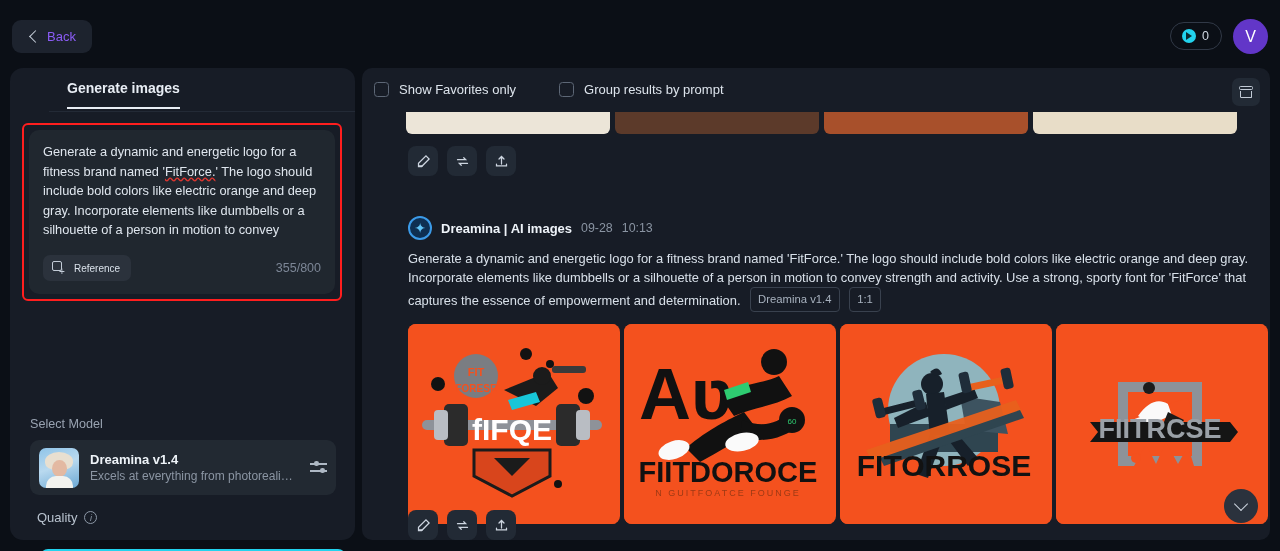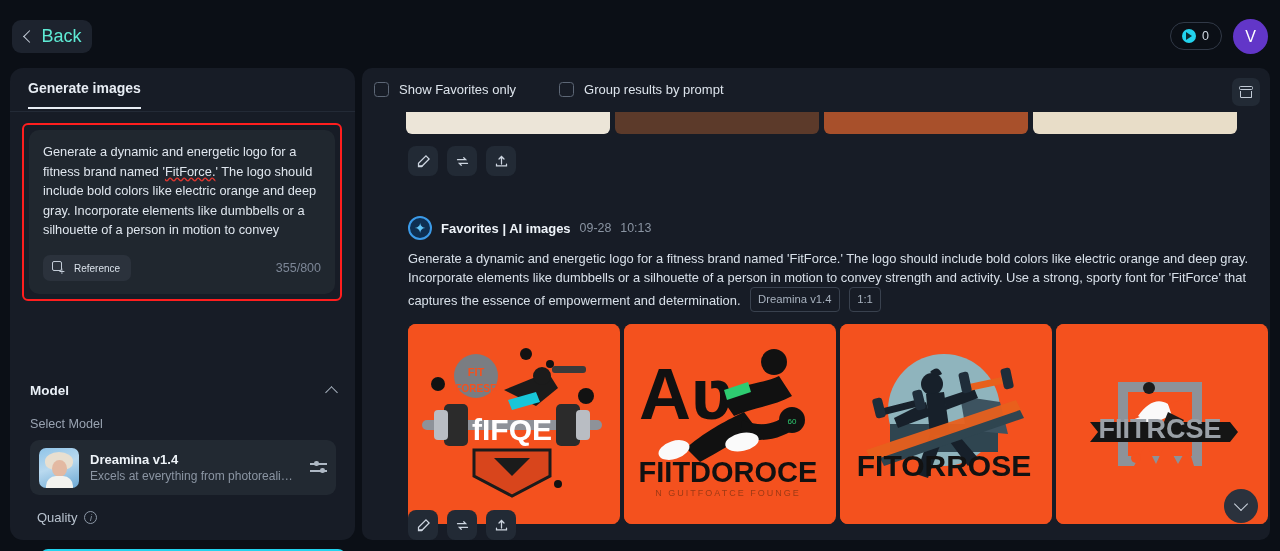--- a/index.html
+++ b/index.html
@@ -12,42 +12,42 @@
   .app { position: relative; width: 1280px; height: 551px; background: #0b0f16; }
 
   
   .topbar { position: absolute; left: 0; top: 0; width: 1280px; height: 72px; }
   .back-btn {
     position: absolute; left: 12px; top: 20px;
     width: 80px; height: 33px; border-radius: 9px;
     background: #1d232e; display: flex; align-items: center;
     justify-content: center; gap: 7px; cursor: pointer;
   }
-  .back-btn .lbl { color: #5eead4; font-size: 18px; }
+  .back-btn .lbl { color: #8b5cf6; font-size: 13px; }
   .chev-left { width: 9px; height: 9px; border-left: 1.7px solid #c9d1dc; border-bottom: 1.7px solid #c9d1dc; transform: rotate(45deg); margin-left: 3px;}
   .credits {
     position: absolute; right: 58px; top: 22px;
     height: 28px; min-width: 52px; padding: 0 11px;
     border: 1px solid #313947; border-radius: 14px;
     display: flex; align-items: center; gap: 6px; cursor: pointer;
   }
   .credits .num { color: #cfd7e2; font-size: 12.5px; }
   .coin { width: 14px; height: 14px; border-radius: 50%; background: #22d3ee; position: relative; }
   .coin::after { content:""; position:absolute; left:4px; top:2.5px; width:0; height:0;
     border-left: 6px solid #0b2a30; border-top: 4px solid transparent; border-bottom: 4px solid transparent; }
   .avatar {
     position: absolute; right: 12px; top: 19px; width: 35px; height: 35px;
     border-radius: 50%; background: #6236c8; color: #fff; font-size: 16px;
     display: flex; align-items: center; justify-content: center; cursor: pointer;
   }
 
   
   .left-panel {
     position: absolute; left: 10px; top: 68px; width: 345px; height: 472px;
-    background: #171c26; border-radius: 13px;
+    background: #171c26; border-radius: 13px; padding-left: 39px;
   }
   .tabrow { position: relative; height: 44px; border-bottom: 1px solid #232a36; }
   .tab { position: absolute; left: 18px; top: 12px; color: #e8edf4; font-size: 14px; font-weight: bold; padding-bottom: 13px; cursor: pointer;}
   .tab::after { content: ""; position: absolute; left: 0; bottom: 0; width: 100%; height: 2px; background: #e8edf4; }
 
   .prompt-outline {
     position: absolute; left: 12px; top: 55px; width: 320px; height: 178px;
     border: 2px solid #ff1e1e; border-radius: 6px; pointer-events: none; z-index: 5;
   }
   .prompt-box {
@@ -183,24 +183,20 @@
           <span class="ref-ico">
               <i class="c1"></i>
               <i class="c2">+</i>
             </span>
           <span class="lbl">Reference</span>
         </div>
         <div class="counter">355/800</div>
       </div>
     </div>
 
-    <div class="section-hdr">
-      <span class="t">Model</span>
-      <span class="chev-up"></span>
-    </div>
     <div class="sub-label">Select Model</div>
 
     <div class="model-card">
       <div class="model-thumb">
         <span class="hair"></span>
           <span class="face"></span>
           <span class="body"></span>
       </div>
       <div class="model-meta">
         <div class="model-name">Dreamina v1.4</div>
@@ -269,21 +265,21 @@
               <path d="M4 16v3h16v-3"></path>
             </svg>
         </div>
       </div>
 
       <div class="post">
         <div class="post-head">
           <span class="brand-badge">
               <span class="spark">✦</span>
             </span>
-          <span class="brand-name">Favorites | AI images</span>
+          <span class="brand-name">Dreamina | AI images</span>
           <span class="post-date">09-28</span>
           <span class="post-time">10:13</span>
         </div>
         <div class="post-body">
           <span>Generate a dynamic and energetic logo for a fitness brand named 'FitForce.' The logo should include bold colors like electric orange and deep gray. Incorporate elements like dumbbells or a silhouette of a person in motion to convey strength and activity. Use a strong, sporty font for 'FitForce' that captures the essence of empowerment and determination.</span>
           <span class="tagpill">Dreamina v1.4</span>
           <span class="tagpill">1:1</span>
         </div>
 
         <div class="img-row">

